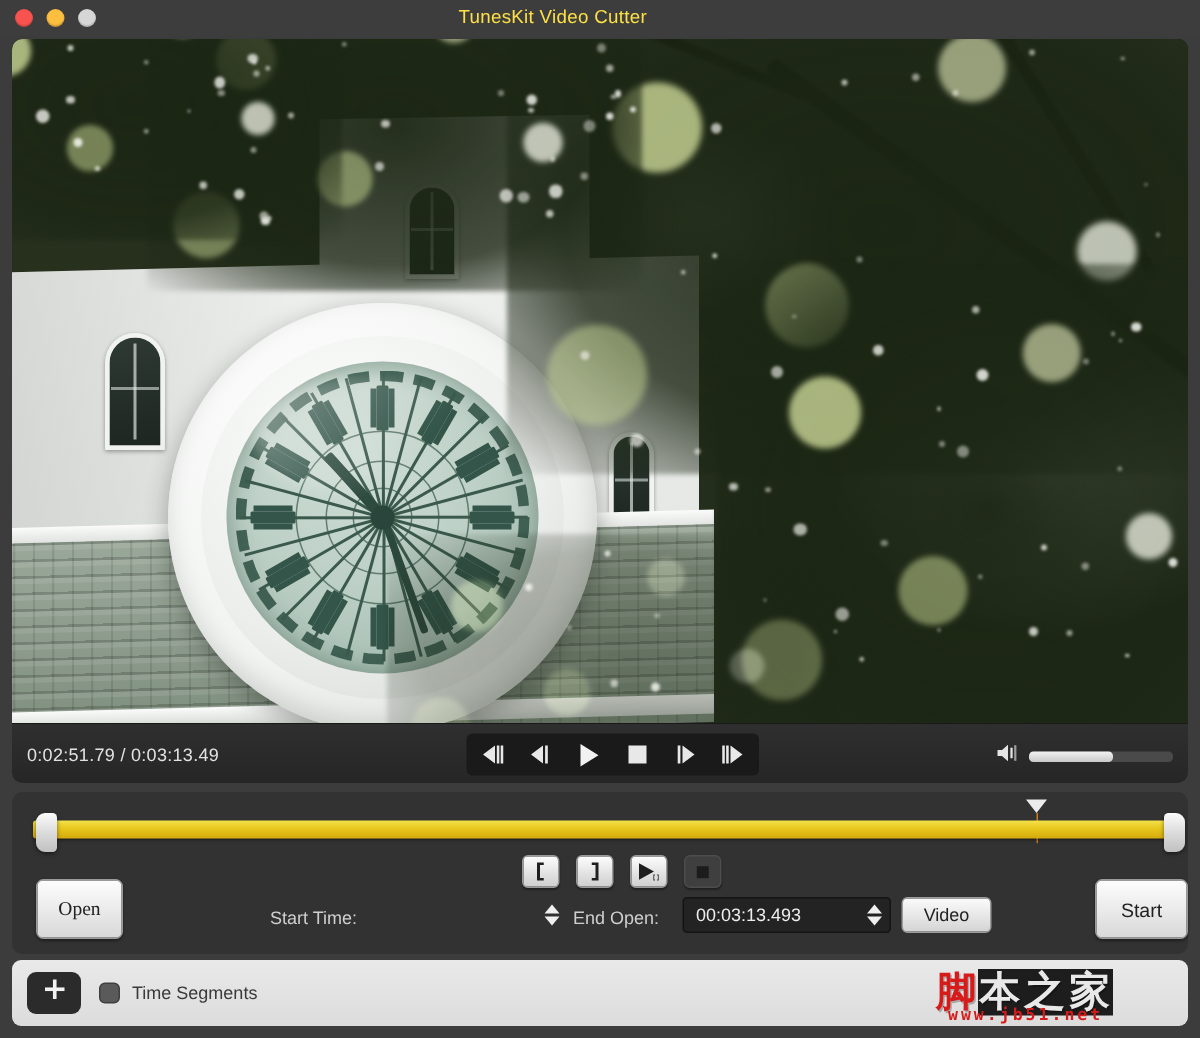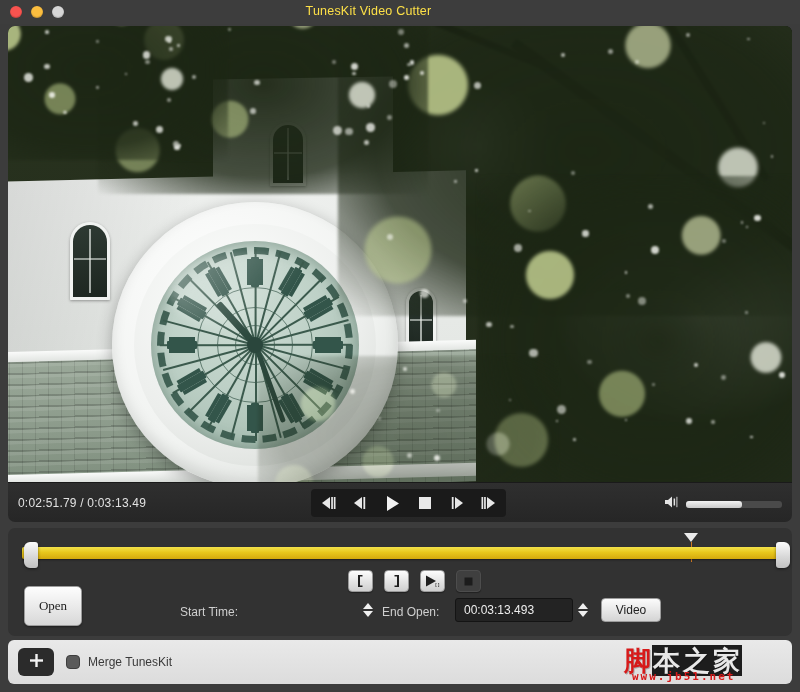--- a/index.html
+++ b/index.html
@@ -345,21 +345,21 @@
     height: 24px;
     background: #232323;
     border: 1px solid #141414;
     border-radius: 3px;
     display: flex; align-items: center;
     padding-left: 8px;
     font-size: 12px; color: #ededed;
     cursor: text;
   }
   #start-input { left: 226px; width: 124px; }
-  #end-input   { left: 447px; width: 118px; }
+  #end-input   { left: 447px; width: 139px; }
 
   .stepper {
     position: absolute; top: 70px;
     width: 16px; height: 24px;
     display: flex; flex-direction: column; align-items: center; justify-content: center;
     gap: 2px; cursor: pointer;
   }
   #start-stepper { left: 352px; }
   #end-stepper   { left: 567px; }
   .step-up, .step-down {
@@ -744,33 +744,34 @@
     </div>
 
     <div class="time-label" id="end-label">End Open:</div>
     <div class="time-input" id="end-input">00:03:13.493</div>
     <div class="stepper" id="end-stepper">
       <div class="step-up"></div>
       <div class="step-down"></div>
     </div>
 
     <div id="format-button">Video</div>
+    <div id="start-button">Start</div>
   </div>
 
   <div id="bottom-bar">
     <div id="add-segment-button">
       <span>
         <svg width="15" height="15" viewBox="0 0 15 15">
             <rect x="6.3" y="1" width="2.4" height="13" fill="#f2f2f2"></rect>
             <rect x="1" y="6.3" width="13" height="2.4" fill="#f2f2f2"></rect>
           </svg>
       </span>
     </div>
     <div id="merge-check"></div>
-    <div id="merge-label">Merge TunesKit</div>
+    <div id="merge-label">Time Segments</div>
 
     <div id="watermark">
       <div id="wm-cn" style="color: rgb(215, 26, 26);"><span>脚</span><span class="dark">本</span><span class="dark">之</span><span class="dark">家</span></div>
       <div id="wm-url" style="color: rgb(215, 26, 26);">www.jb51.net</div>
     </div>
   </div>
 
 </div>
 
 </body></html>

